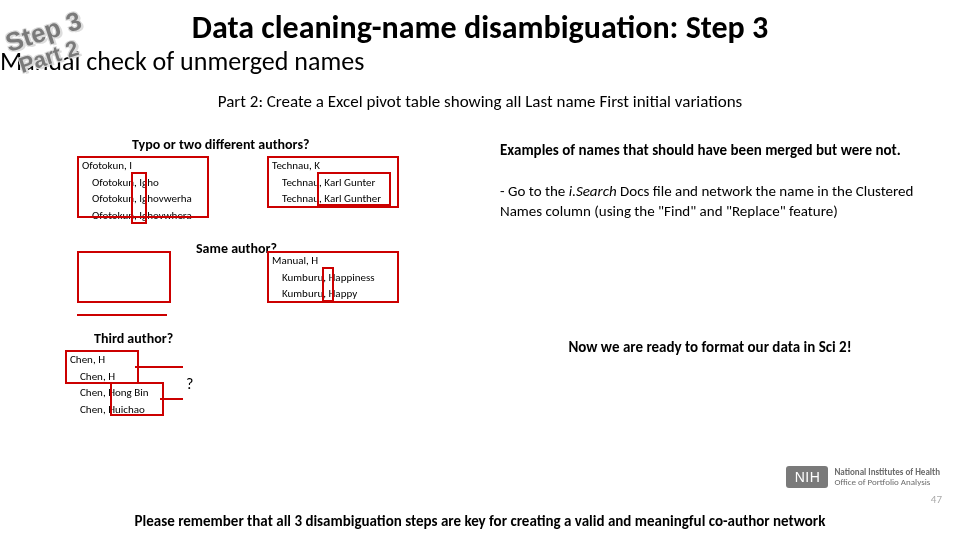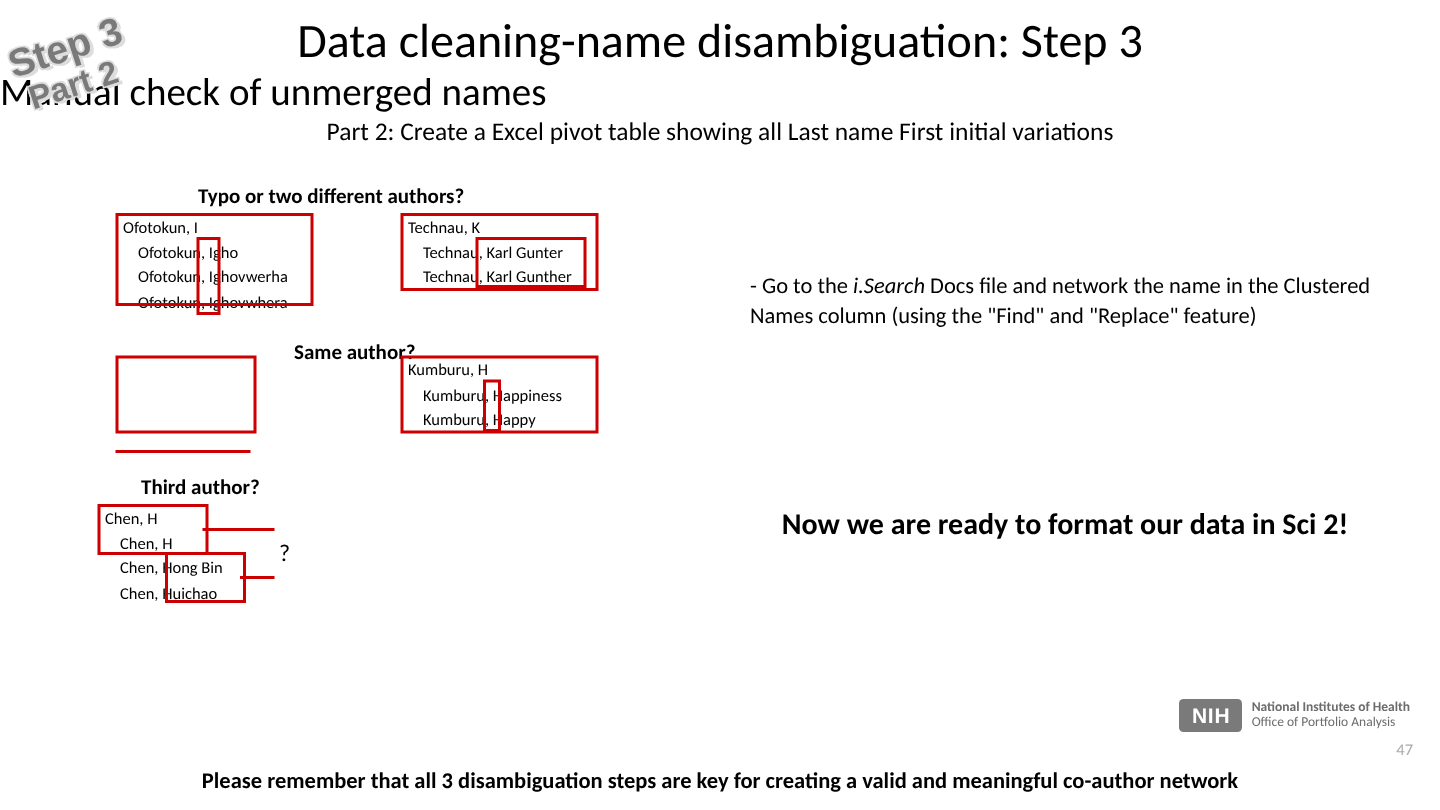--- a/index.html
+++ b/index.html
@@ -1,34 +1,34 @@
 <!DOCTYPE html>
 <html><head>
 <meta charset="utf-8">
 <style>
 html,body{margin:0;padding:0;width:960px;height:540px;background:#fff;font-family:Calibri,Arial,sans-serif;color:#000;position:relative;overflow:hidden}
-.title{font-size:32px;text-align:center;margin-top:8px;font-weight:400}
+.title{font-size:32px;text-align:center;margin-top:8px;font-weight:700}
 .subtitle{font-size:26px;text-align:left;margin-top:-2px}
-.part2{font-size:17px;text-align:center;margin-top:0}
+.part2{font-size:17px;text-align:center;margin-top:14px}
 .stamp{position:absolute;top:18px;left:8px;transform:rotate(-18deg);font-weight:900;font-family:Arial,sans-serif;line-height:1}
 .stamp1{font-size:26px;color:#7a7a7a;text-shadow:2px 2px 0 #ddd, -1px -1px 0 #ddd, -1px 1px 0 #ddd, 1px -1px 0 #ddd}
 .stamp2{font-size:22px;color:#7a7a7a;text-shadow:2px 2px 0 #ddd, -1px -1px 0 #ddd, -1px 1px 0 #ddd, 1px -1px 0 #ddd;margin-left:6px;margin-top:2px}
 .content{position:relative;width:100%;height:380px}
 .lbl{position:absolute;font-weight:700;font-size:14px}
 .list{position:absolute;font-size:11px;line-height:1.5}
 .list .hd{font-weight:400}
 .list .sub{padding-left:10px}
 .redbox{position:absolute;border:2px solid #c00}
 .linkr{position:absolute;border-top:2px solid #c00;height:0}
 .qmark{position:absolute;font-size:16px;text-align:center}
 .right{position:absolute;left:500px;top:140px;width:430px;font-size:15px;line-height:1.35}
 .right .b{font-weight:700}
-.ready{position:absolute;left:500px;top:338px;width:420px;font-size:20px;font-weight:700;text-align:center}
+.ready{position:absolute;left:500px;top:338px;width:420px;font-size:15px;font-weight:700;text-align:center}
 .nih{position:absolute;right:20px;bottom:52px;display:flex;align-items:center;gap:6px;color:#666}
-.nih-badge{width:42px;height:22px;background:#7a7a7a;border-radius:3px;color:#fff;font-size:14px;font-weight:700;font-family:Arial;display:flex;align-items:center;justify-content:center;letter-spacing:.5px}
+.nih-badge{width:42px;height:22px;background:#7a7a7a;border-radius:3px;color:#fff;font-size:14px;font-weight:400;font-family:Arial;display:flex;align-items:center;justify-content:center;letter-spacing:.5px}
 .nih-txt{font-size:9px;line-height:1.1;color:#6c6c6c}
 .nih-t1{font-weight:700}
 .pg{position:absolute;right:18px;bottom:34px;font-size:11px;color:#aaa}
 .foot{position:absolute;bottom:10px;width:100%;text-align:center;font-weight:700;font-size:15px}
 </style>
 </head>
 <body>
 
 <div class="stamp">
   <div class="stamp1">Step 3</div>
@@ -59,21 +59,21 @@
   </div>
   <div class="redbox" style="left:267px;top:44px;width:128px;height:48px"></div>
   <div class="redbox" style="left:317px;top:60px;width:70px;height:30px"></div>
 
   <div class="lbl" style="left:196px;top:128px">Same author?</div>
 
   <div class="redbox" style="left:77px;top:139px;width:90px;height:48px"></div>
   <div class="linkr" style="left:77px;top:202px;width:90px"></div>
 
   <div class="list" style="left:272px;top:141px">
-    <div class="hd">Kumburu, H</div>
+    <div class="hd">Manual, H</div>
     <div class="sub">Kumburu, Happiness</div>
     <div class="sub">Kumburu, Happy</div>
   </div>
   <div class="redbox" style="left:267px;top:139px;width:128px;height:48px"></div>
   <div class="redbox" style="left:322px;top:155px;width:8px;height:31px"></div>
 
   <div class="lbl" style="left:94px;top:218px">Third author?</div>
 
   <div class="list" style="left:70px;top:240px">
     <div class="hd">Chen, H</div>
@@ -83,21 +83,21 @@
   </div>
   <div class="redbox" style="left:65px;top:238px;width:70px;height:30px"></div>
   <div class="redbox" style="left:110px;top:270px;width:50px;height:30px"></div>
   <div class="linkr" style="left:135px;top:254px;width:48px"></div>
   <div class="linkr" style="left:160px;top:286px;width:23px"></div>
   <div class="qmark" style="left:186px;top:262px">?</div>
 
 </div>
 
 <div class="right">
-  <br>
+  <span class="b">Examples of names that should have been merged but were not.</span><br>
   <br>
   <div style="padding-left:0">
     <span>-  Go to the </span><i><span>i.Search</span></i><span> Docs file and network the name in the Clustered Names column (using the "Find" and "Replace" feature)</span>
   </div>
 </div>
 
 <div class="ready">Now we are ready to format our data in Sci 2!</div>
 
 <div class="nih">
   <div class="nih-badge">NIH</div>

